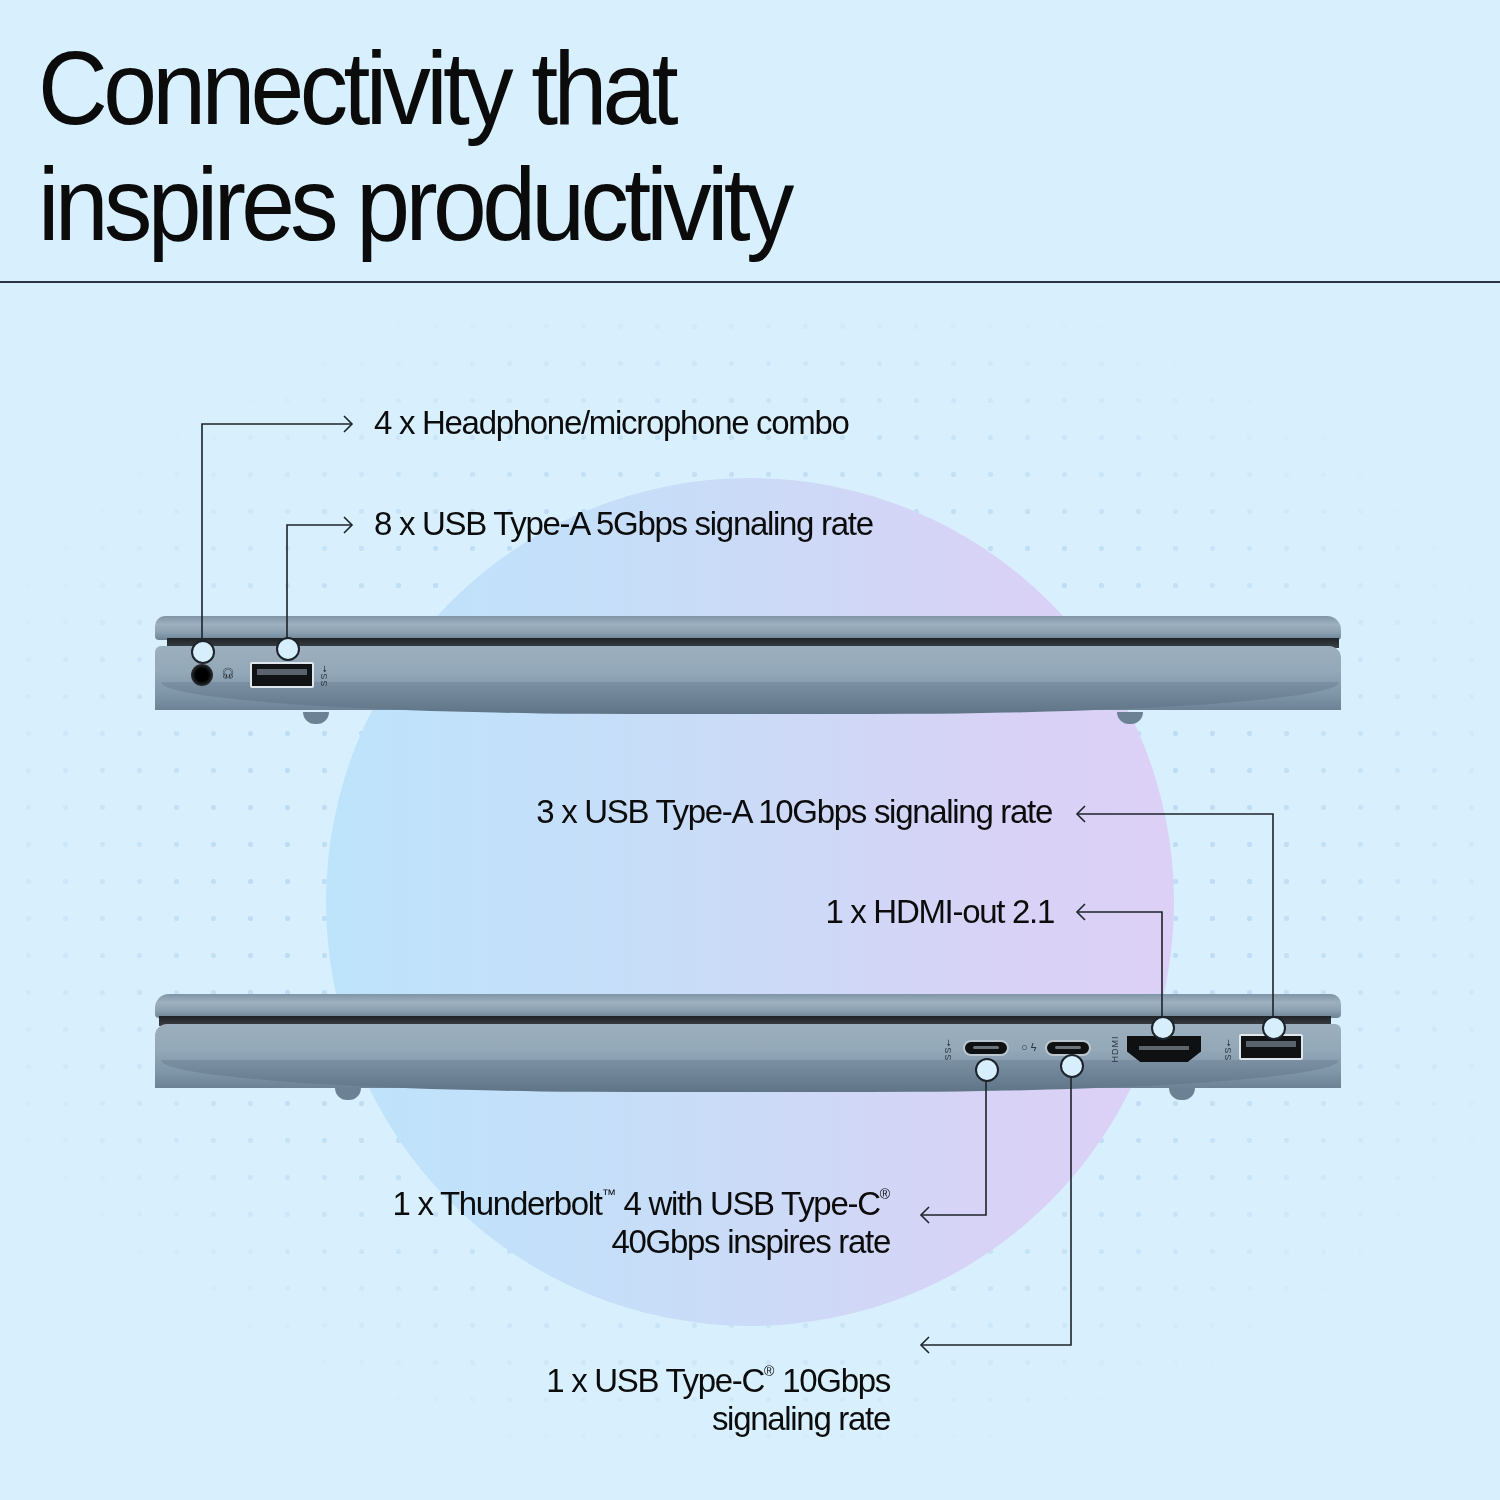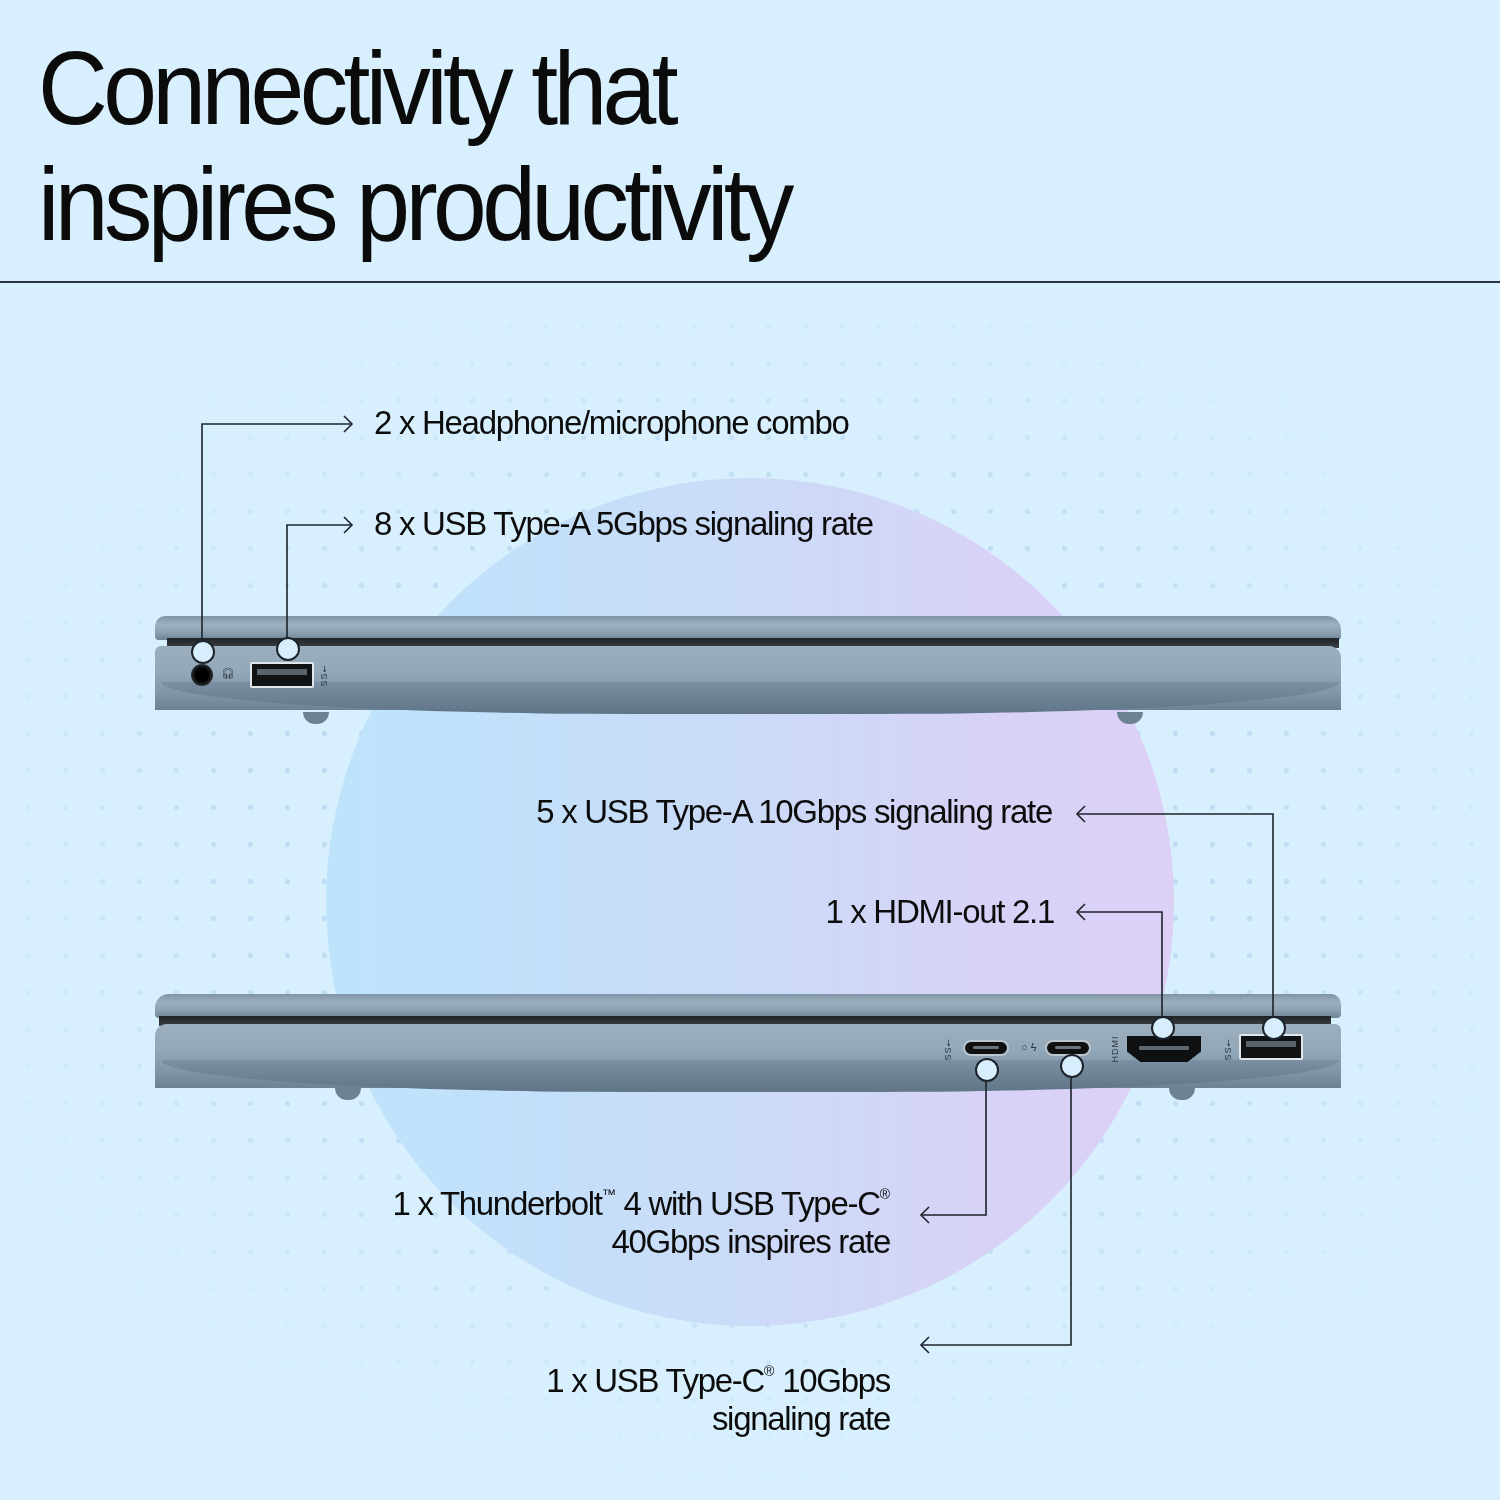--- a/index.html
+++ b/index.html
@@ -142,24 +142,24 @@
   </g>
 </svg>
 
 <div class="marker" style="left:202px; top:651px;"></div>
 <div class="marker" style="left:287px; top:648px;"></div>
 <div class="marker" style="left:1273px; top:1027px;"></div>
 <div class="marker" style="left:1162px; top:1027px;"></div>
 <div class="marker" style="left:986px; top:1069px;"></div>
 <div class="marker" style="left:1071px; top:1065px;"></div>
 
-<div class="label" style="left:374px; top:404px;">2 x Headphone/microphone combo</div>
+<div class="label" style="left:374px; top:404px;">4 x Headphone/microphone combo</div>
 <div class="label" style="left:374px; top:505px;">8 x USB Type-A 5Gbps signaling rate</div>
 
-<div class="label right" style="right:448px; top:793px;">5 x USB Type-A 10Gbps signaling rate</div>
+<div class="label right" style="right:448px; top:793px;">3 x USB Type-A 10Gbps signaling rate</div>
 <div class="label right" style="right:446px; top:893px;">1 x HDMI-out 2.1</div>
 
 <div class="label right" style="right:610px; top:1175px;">
   <span>1 x Thunderbolt</span><sup>™</sup><span> 4 with USB Type-C</span><sup>®</sup><br>
   <span>40Gbps inspires rate</span>
 </div>
 
 <div class="label right" style="right:610px; top:1352px;">
   <span>1 x USB Type-C</span><sup>®</sup><span> 10Gbps</span><br>
   <span>signaling rate</span>

